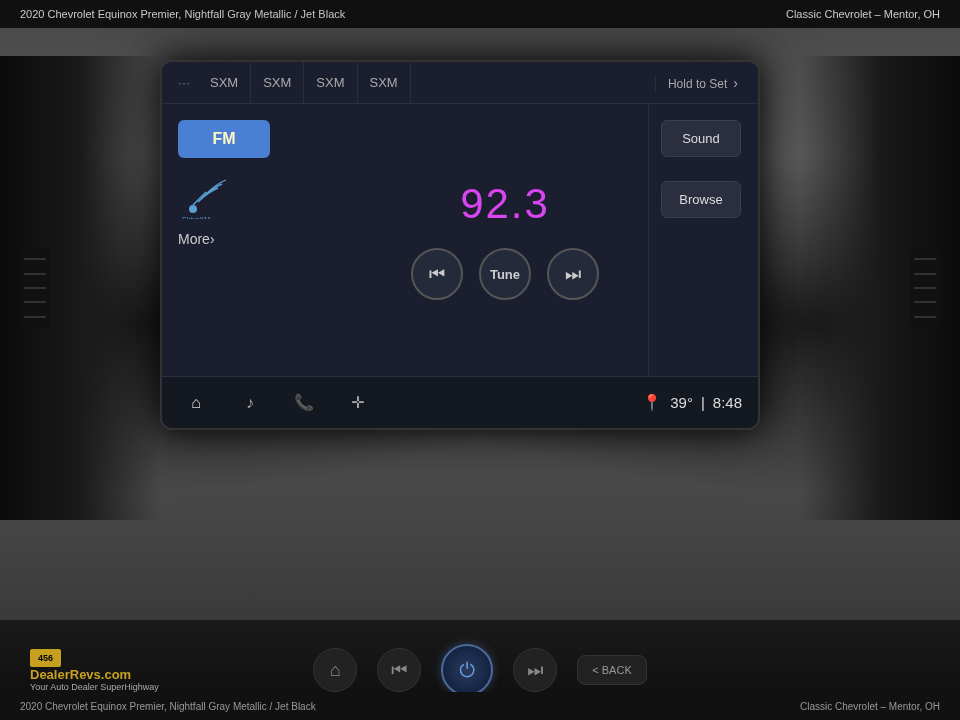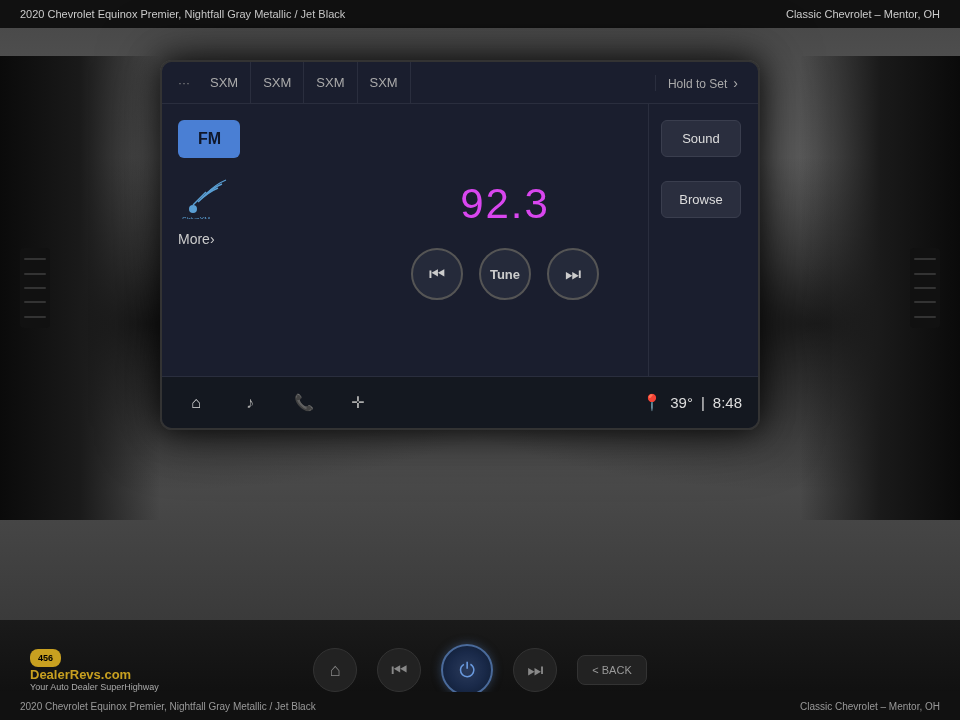--- a/index.html
+++ b/index.html
@@ -139,28 +139,28 @@
     }
 
     .band-label {
       color: #ccc;
       font-size: 16px;
       font-weight: 300;
     }
 
     .fm-button {
       background: #4a7fd4;
-      color: #0f172a;
+      color: #fef9c3;
       border: none;
       border-radius: 6px;
       padding: 10px 20px;
       font-size: 16px;
       font-weight: bold;
       cursor: pointer;
-      width: 62px;
+      width: 92px;
       text-align: center;
     }
 
     .sirius-logo {
       display: flex;
       flex-direction: column;
       align-items: flex-start;
       margin-top: 4px;
     }
 
@@ -379,21 +379,21 @@
       display: flex;
       flex-direction: column;
       align-items: flex-start;
     }
     .dealer-badge {
       background: #c8a020;
       color: #000;
       font-size: 9px;
       font-weight: bold;
       padding: 4px 8px;
-      border-radius: 8px;
+      border-radius: 2px;
     }
 
     
     .side-left {
       position: absolute;
       top: 28px;
       left: 0;
       width: 160px;
       bottom: 100px;
       background: linear-gradient(to right, #0a0a0a 0%, #1a1a1a 50%, transparent 100%);

